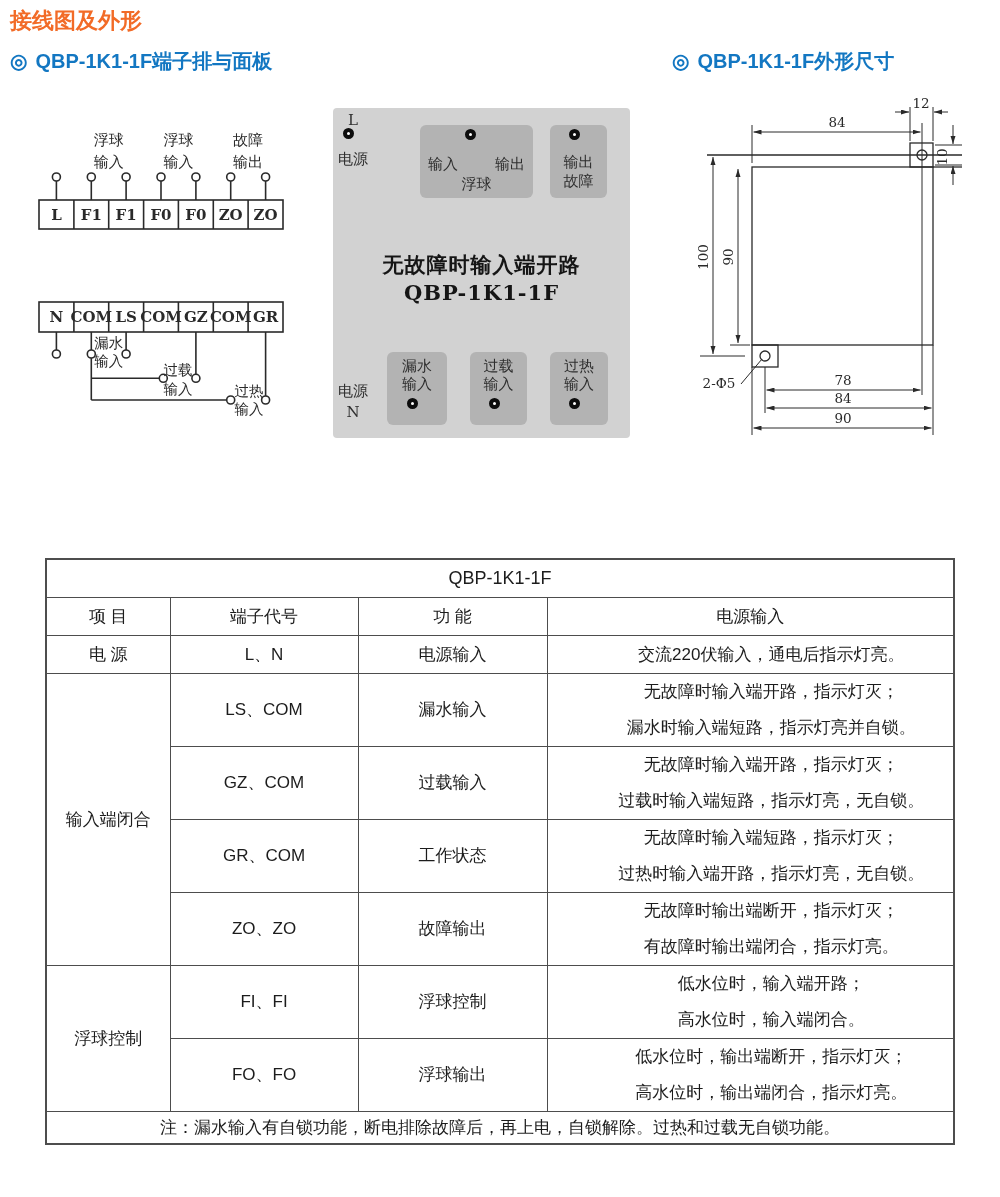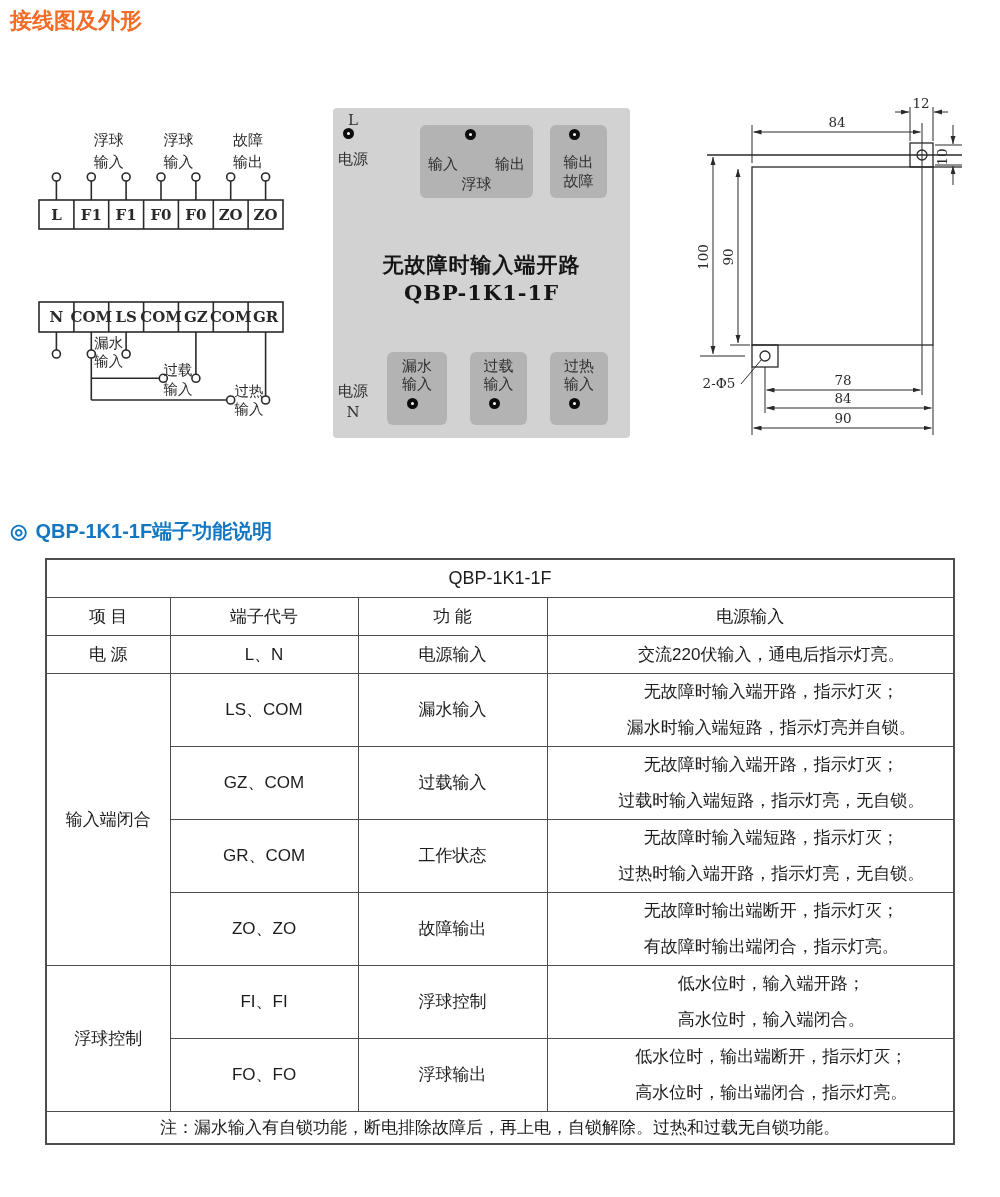--- a/index.html
+++ b/index.html
@@ -44,22 +44,25 @@
   .sline-single { line-height:37px; padding-left:42px; white-space:nowrap; }
   td.note-cell { text-align:center; }
 </style>
 </head>
 <body>
 
 <div class="page">
 
   <div class="page-title">接线图及外形</div>
 
-  <div class="section-header" id="sec-table">
-    <span class="bullet">◎</span><span>QBP-1K1-1F端子功能说明</span>
+  <div class="section-header" id="sec-panel">
+    <span class="bullet">◎</span><span>QBP-1K1-1F端子排与面板</span>
+  </div>
+  <div class="section-header" id="sec-dim">
+    <span class="bullet">◎</span><span>QBP-1K1-1F外形尺寸</span>
   </div>
 
   <svg id="wiring-svg" width="300" height="330" viewBox="0 0 300 330">
     <g stroke="#2a2a2a" stroke-width="1.6" fill="none">
       <rect x="14" y="95" width="244" height="29" fill="#ffffff"></rect>
       <line x1="48.9" y1="95" x2="48.9" y2="124"></line>
         <line x1="83.7" y1="95" x2="83.7" y2="124"></line>
       <line x1="118.6" y1="95" x2="118.6" y2="124"></line>
         <line x1="153.4" y1="95" x2="153.4" y2="124"></line>
       <line x1="188.3" y1="95" x2="188.3" y2="124"></line>

